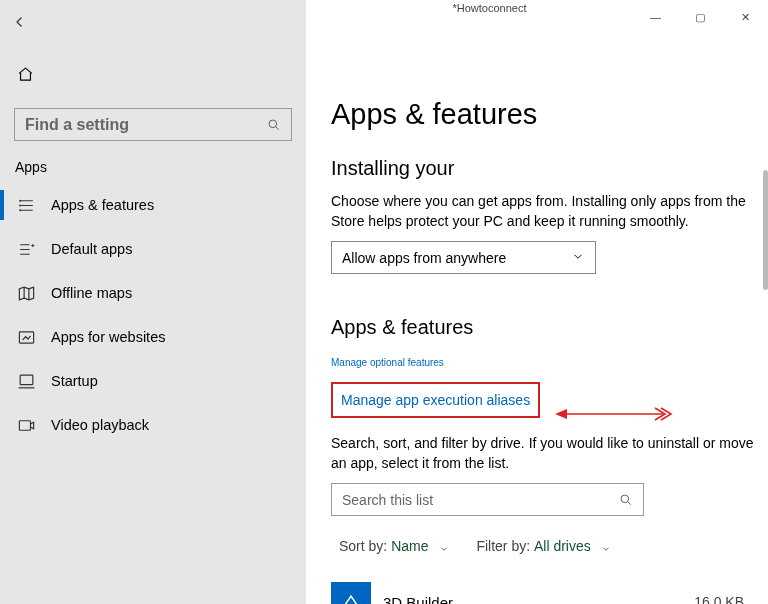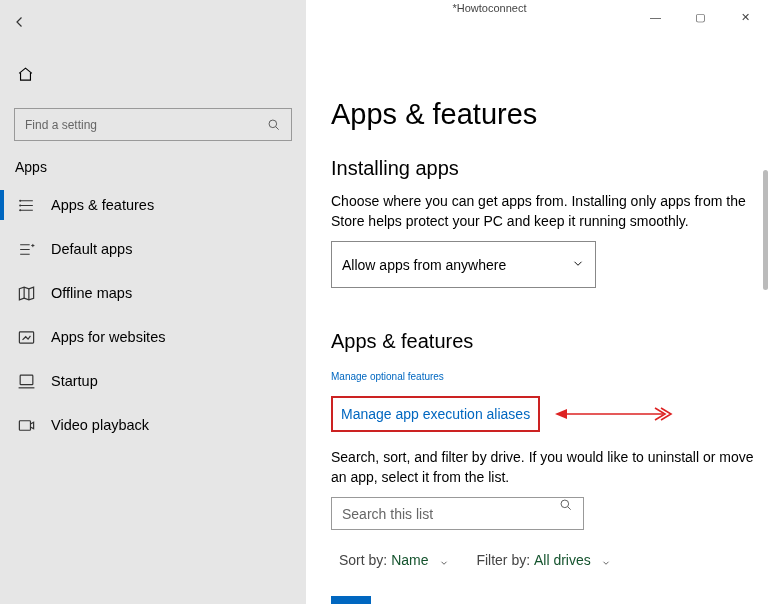--- a/index.html
+++ b/index.html
@@ -41,22 +41,23 @@
     border: 1px solid #999;
     height: 33px;
     display: flex; align-items: center;
     padding: 0 10px;
     background: #e6e6e6;
   }
   .search-box input {
     flex: 1;
     border: none; outline: none;
     background: transparent;
-    font-size: 12px;
+    font-size: 16px;
     color: #555;
+    font-weight: bold;
   }
   .search-box input::placeholder { color: #666; }
   .search-ico { width: 14px; height: 14px; color: #555; display:flex; align-items:center; justify-content:center;}
   .section-label {
     font-weight: 400;
     padding: 18px 15px 8px 15px;
     font-size: 14px;
   }
   .nav-item {
     height: 44px;
@@ -130,21 +131,21 @@
     margin-bottom: 12px;
   }
   .body-text {
     font-size: 14px;
     color: #000;
     line-height: 1.4;
     margin-bottom: 10px;
   }
   .dropdown {
     width: 265px;
-    height: 47px;
+    height: 33px;
     border: 1px solid #888;
     display: flex;
     align-items: center;
     padding: 0 10px;
     font-size: 14px;
     margin-bottom: 42px;
     position: relative;
   }
   .dropdown .chev {
     position: absolute; right: 10px; top: 50%; transform: translateY(-50%);
@@ -166,24 +167,25 @@
     position: relative;
   }
   .arrow-annot {
     position: absolute;
     left: 555px; top: 404px;
     width: 120px; height: 20px;
     pointer-events: none;
   }
   .arrow-annot svg { width: 100%; height: 100%; }
   .searchlist {
-    width: 253px;
+    width: 313px;
     height: 33px;
     border: 1px solid #999;
     display: flex;
+    align-items: center;
     padding: 0 10px;
     margin-top: 4px;
     margin-bottom: 22px;
   }
   .searchlist input {
     flex: 1; border: none; outline: none;
     font-size: 14px; color: #555; background: transparent;
   }
   .searchlist input::placeholder { color: #666; }
   .sort-row {
@@ -325,21 +327,21 @@
     <div class="win-controls">
       <div class="win-btn">—</div>
       <div class="win-btn">▢</div>
       <div class="win-btn">✕</div>
     </div>
   </div>
 
   <div class="main-area">
     <h1 class="page-title">Apps &amp; features</h1>
 
-    <h2 class="sub">Installing apps</h2>
+    <h2 class="sub">Installing your</h2>
     <div class="body-text">Choose where you can get apps from. Installing only apps from the Store helps protect your PC and keep it running smoothly.</div>
 
     <div class="dropdown">
       <span>Allow apps from anywhere</span>
       <span class="chev">
         <svg viewBox="0 0 24 24" width="14" height="14" fill="none" stroke="currentColor" stroke-width="1.6">
             <path d="M6 9l6 6 6-6"></path>
           </svg>
       </span>
     </div>

